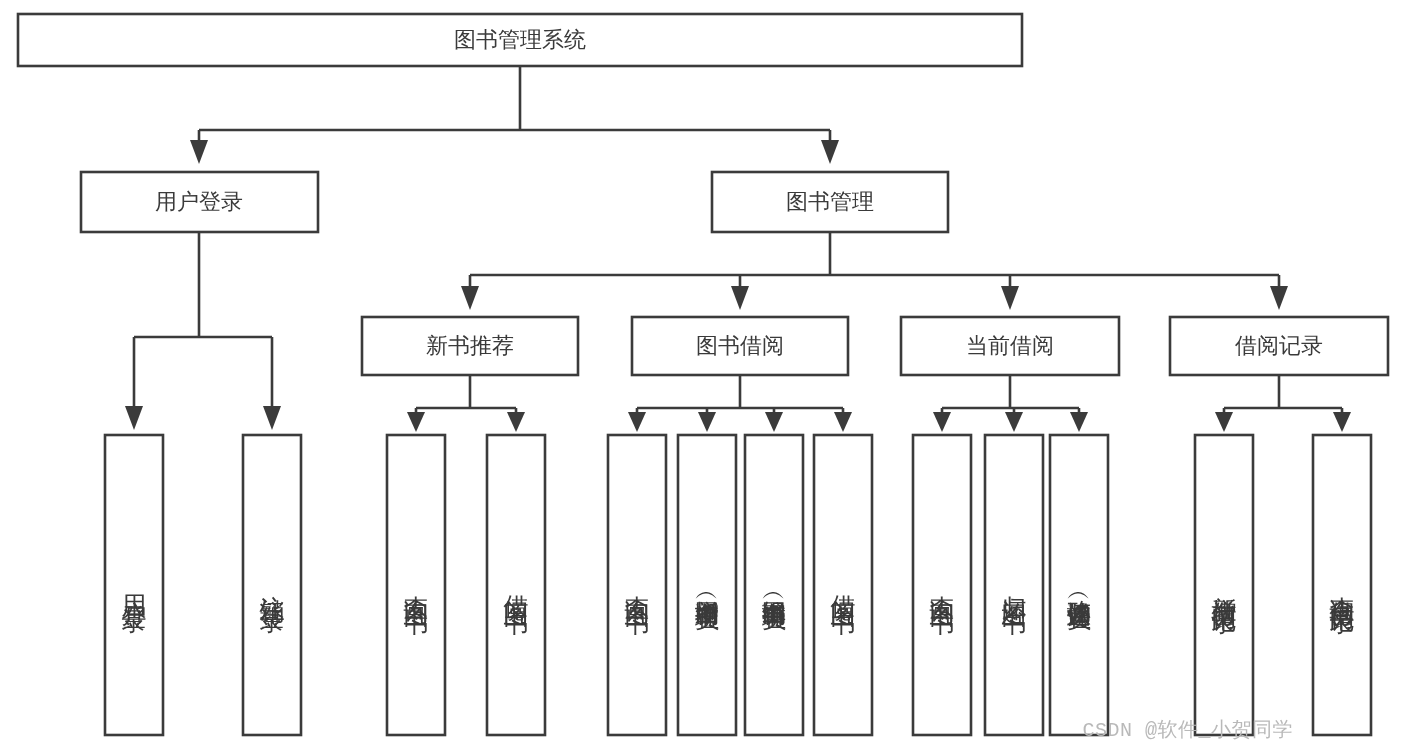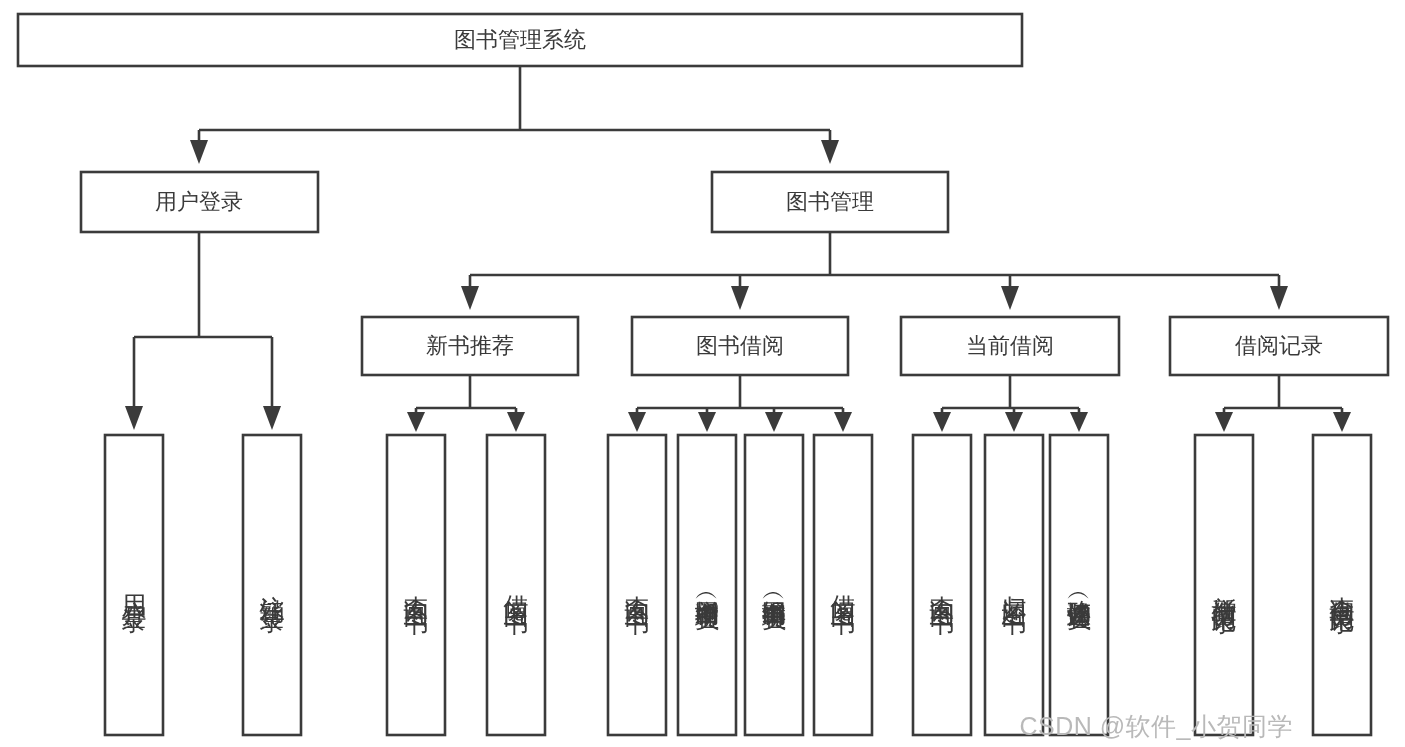--- a/index.html
+++ b/index.html
@@ -60,22 +60,22 @@
     display: flex;
     align-items: center;
     justify-content: center;
     white-space: nowrap;
     pointer-events: none;
   }
   .watermark {
     position: absolute;
     right: 8px;
     bottom: 4px;
-    font-family: Liberation Sans, sans-serif;
-    font-size: 25px;
+    font-family: Liberation Mono, monospace;
+    font-size: 20px;
     color: #b9b9b9;
     letter-spacing: 0.5px;
     white-space: nowrap;
   }
 </style>
 </head>
 <body>
 
 <div id="diagram-root">
 

